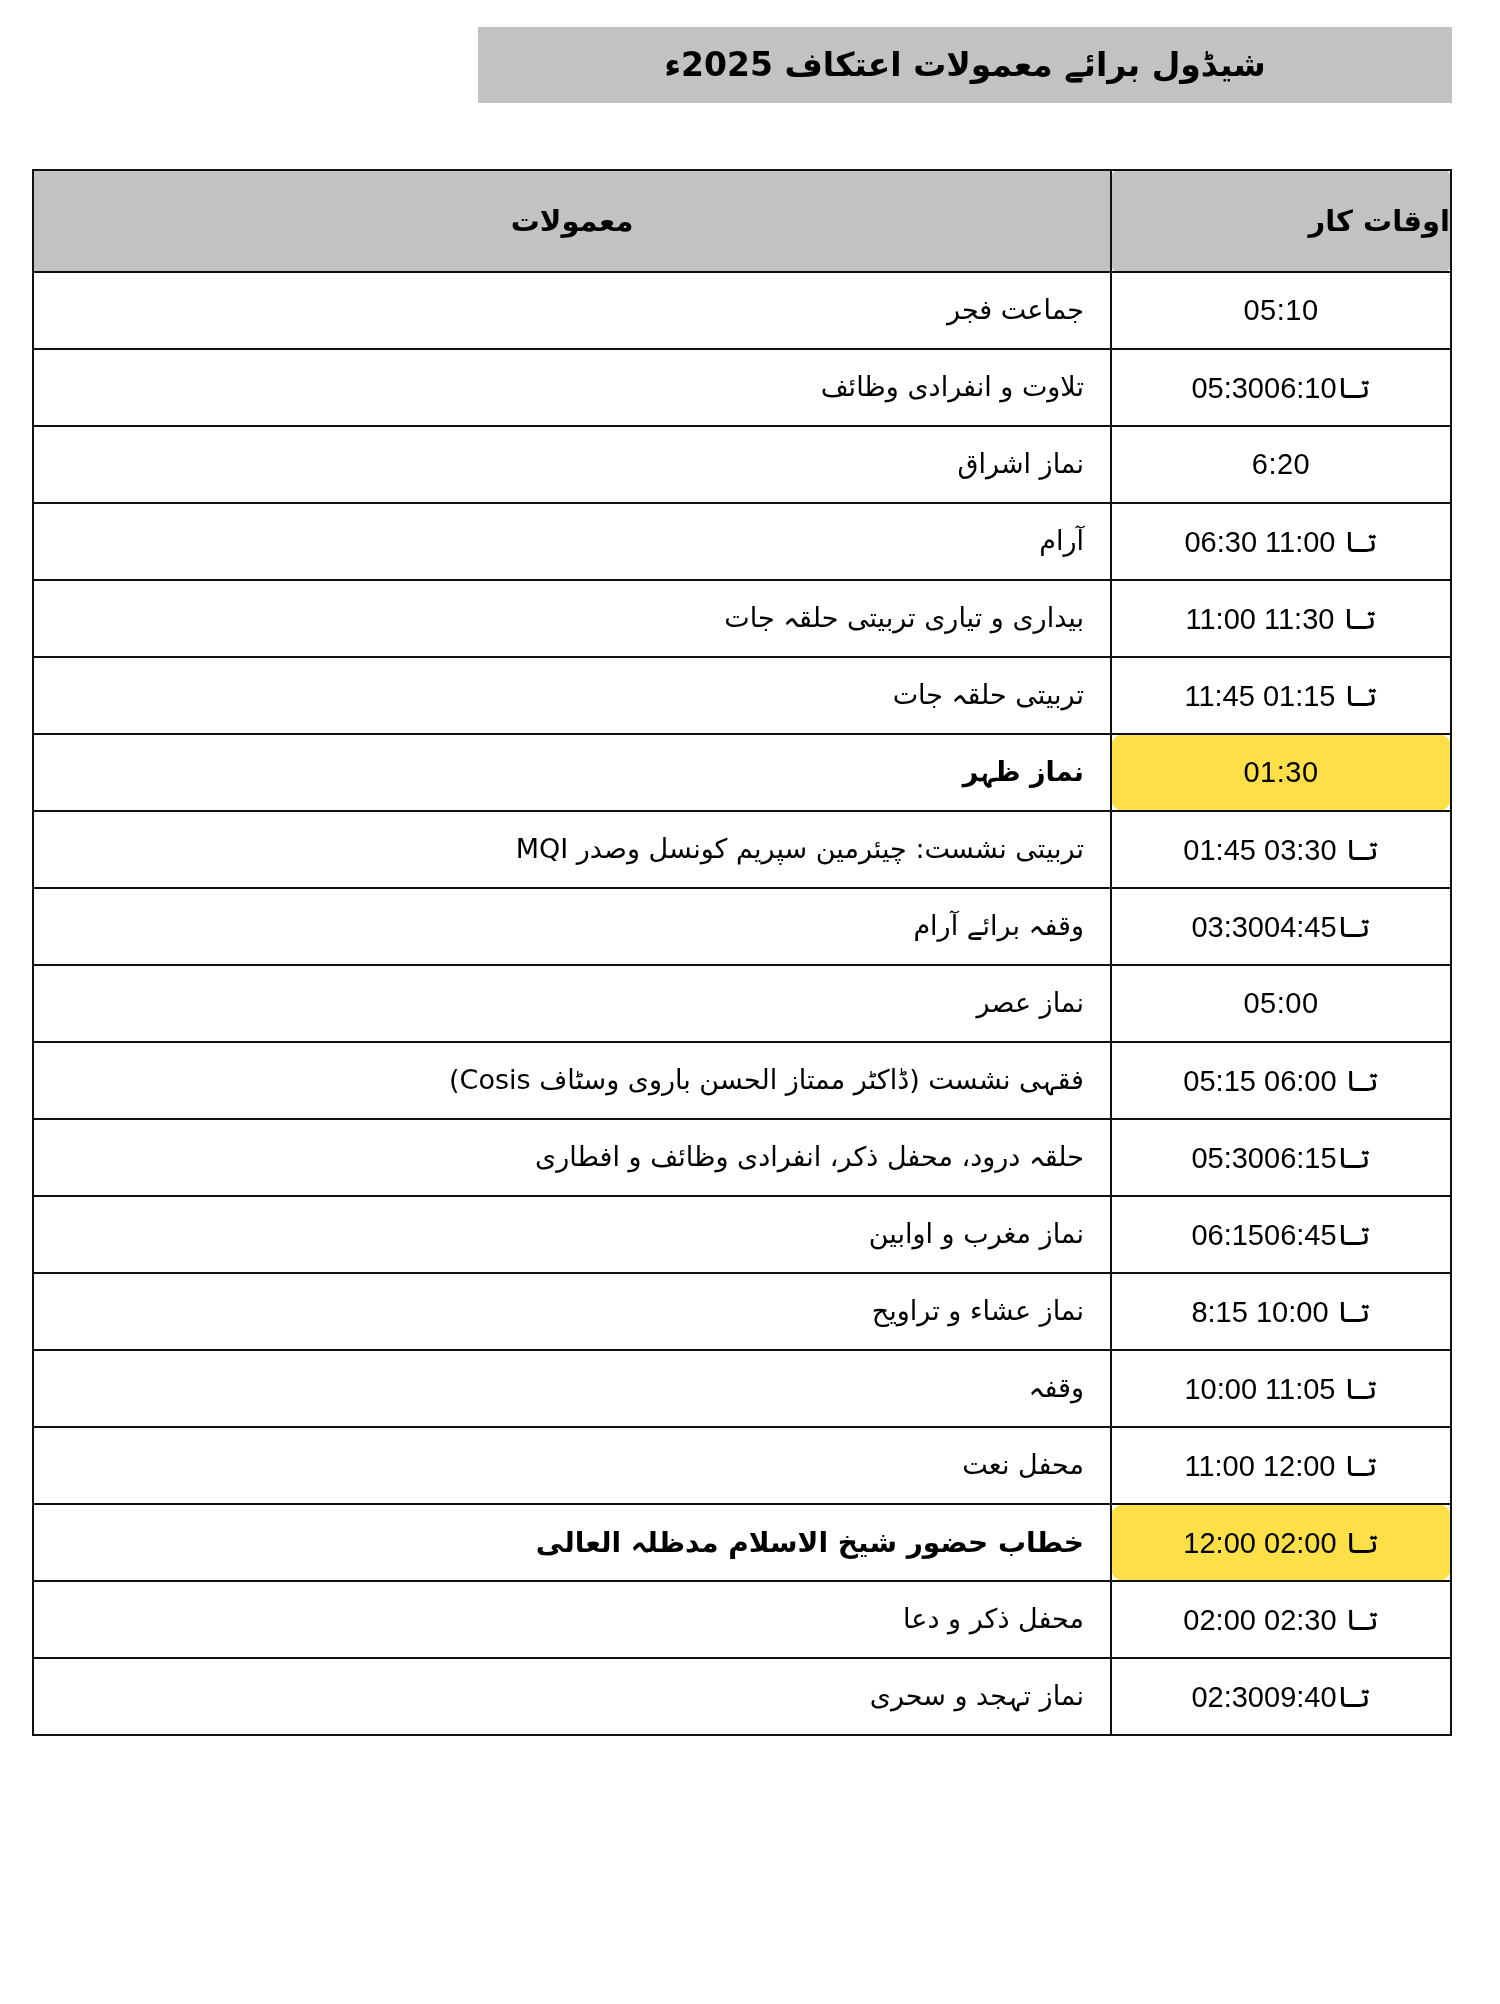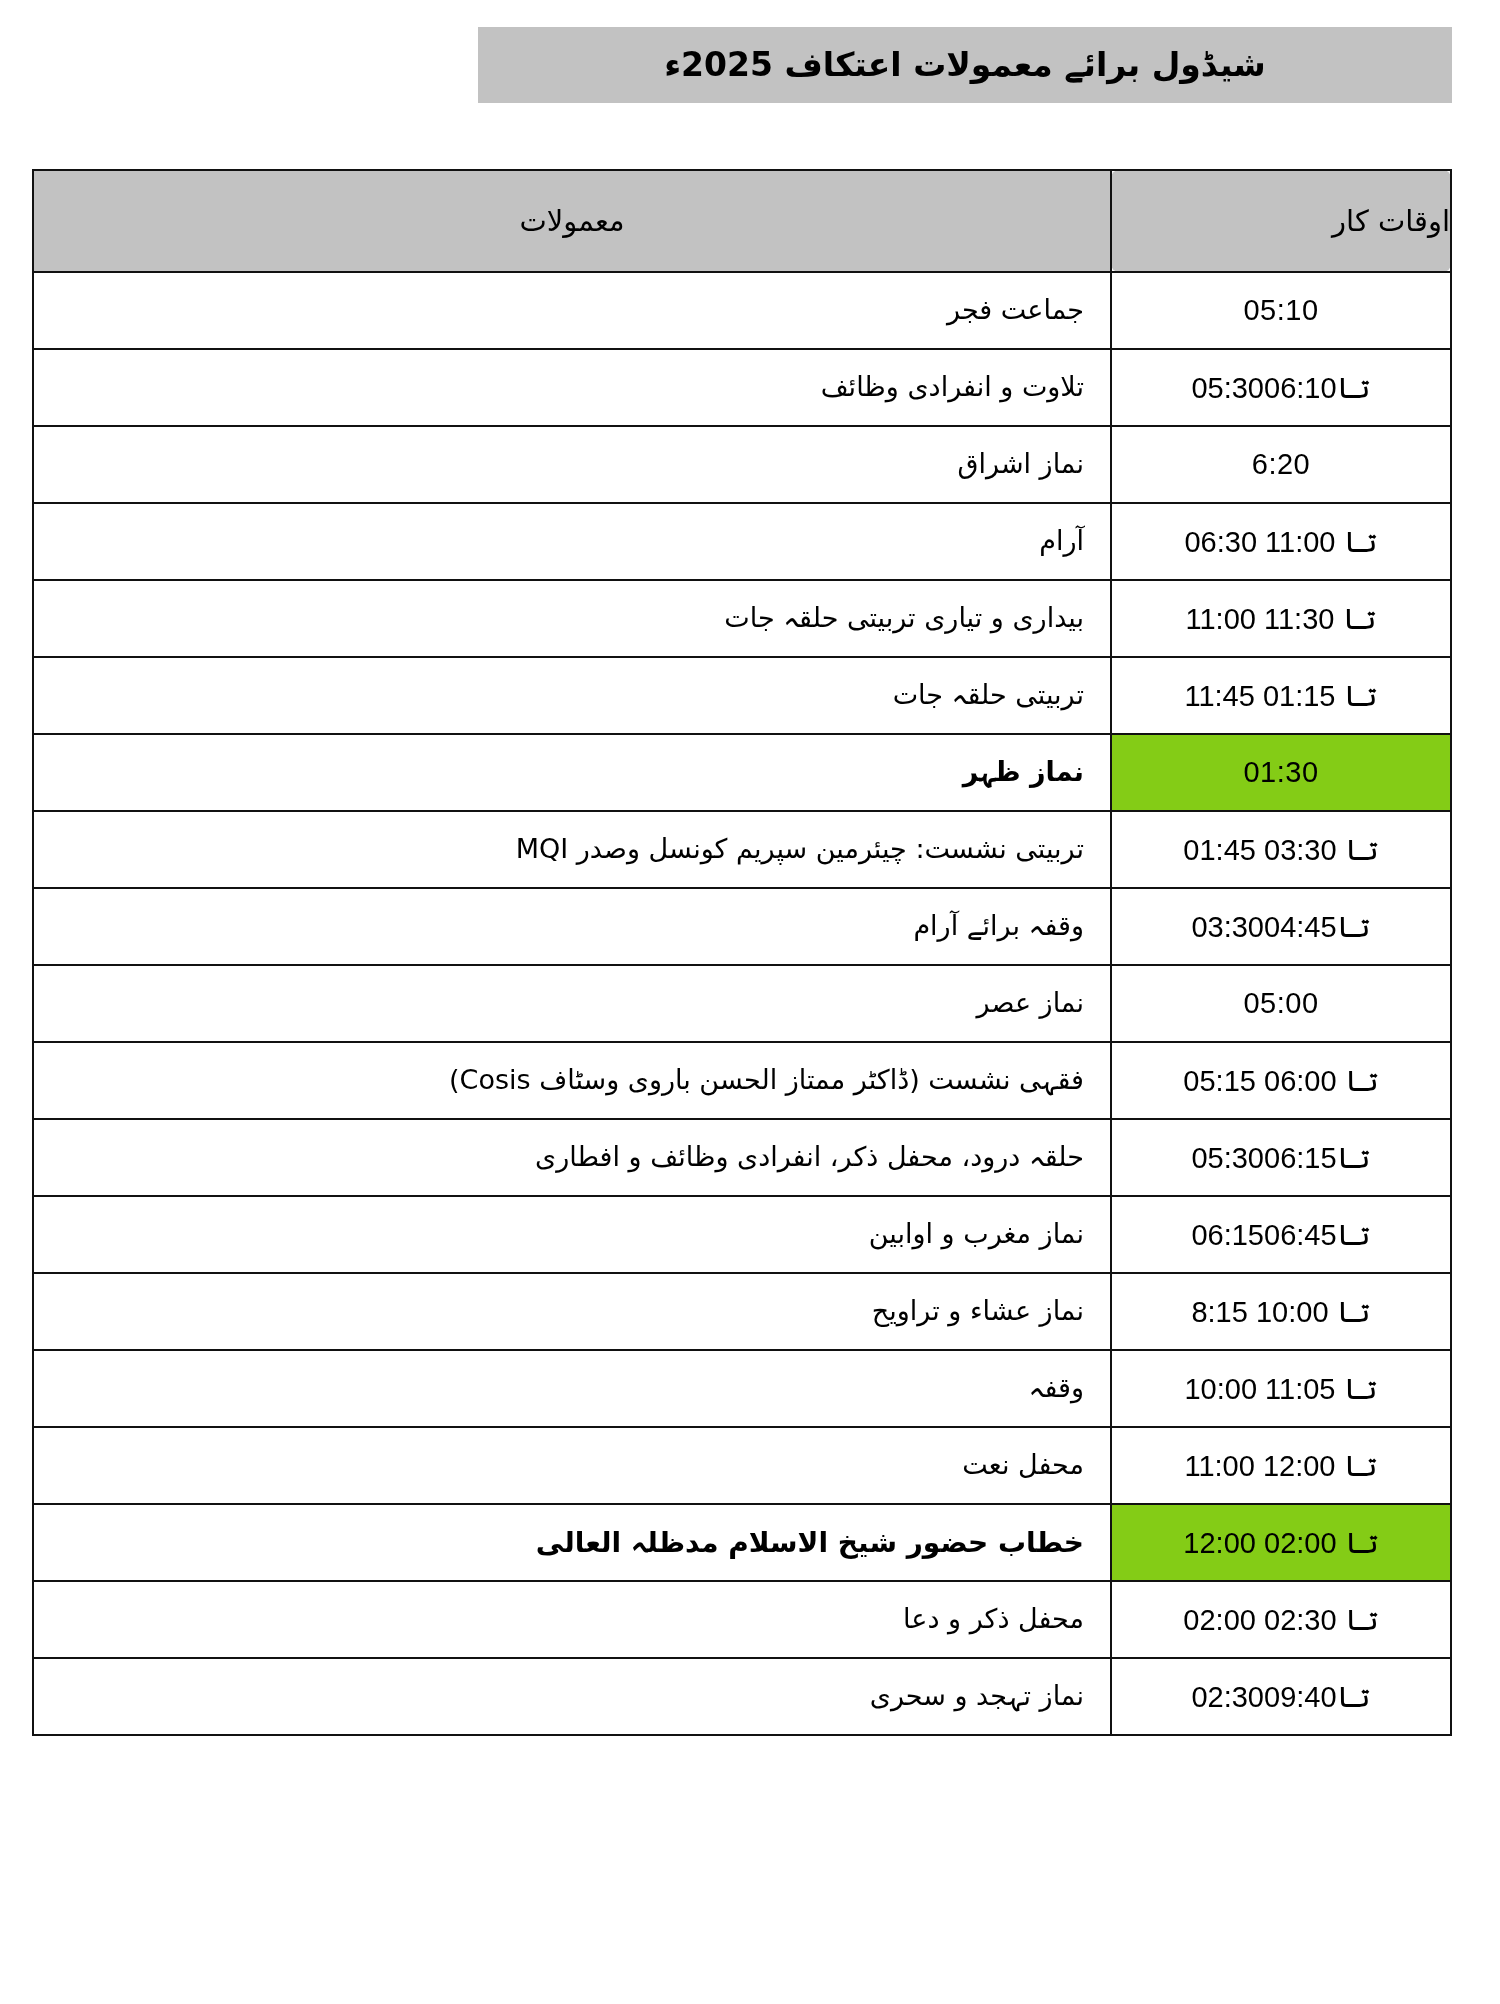--- a/index.html
+++ b/index.html
@@ -62,21 +62,21 @@
     padding: 0;
     vertical-align: middle;
   }
 
   .col-time   { width: 340px; }
   .col-amal   { width: 1078px; }
 
   thead th {
     background: #c2c2c2;
     height: 100px;
-    font-weight: 400;
+    font-weight: 700;
     font-size: 29px;
     color: #000;
   }
   th.th-time {
     text-align: right;
     border-radius: 8px;
   }
   th.th-amal {
     text-align: center;
   }
@@ -102,21 +102,22 @@
   }
 
   tr.row-highlight td {
     background: #dedede;
   }
   tr.row-highlight td.cell-amal {
     font-weight: 700;
     background: #ffffff;
   }
   tr.row-highlight td.cell-time {
-    background: #84cc16;
+    background: #fde047;
+    border-radius: 13px;
   }
 
   td.amal-bold {
     font-weight: 700;
     font-size: 28px;
   }
 </style>
 </head>
 <body>
 

